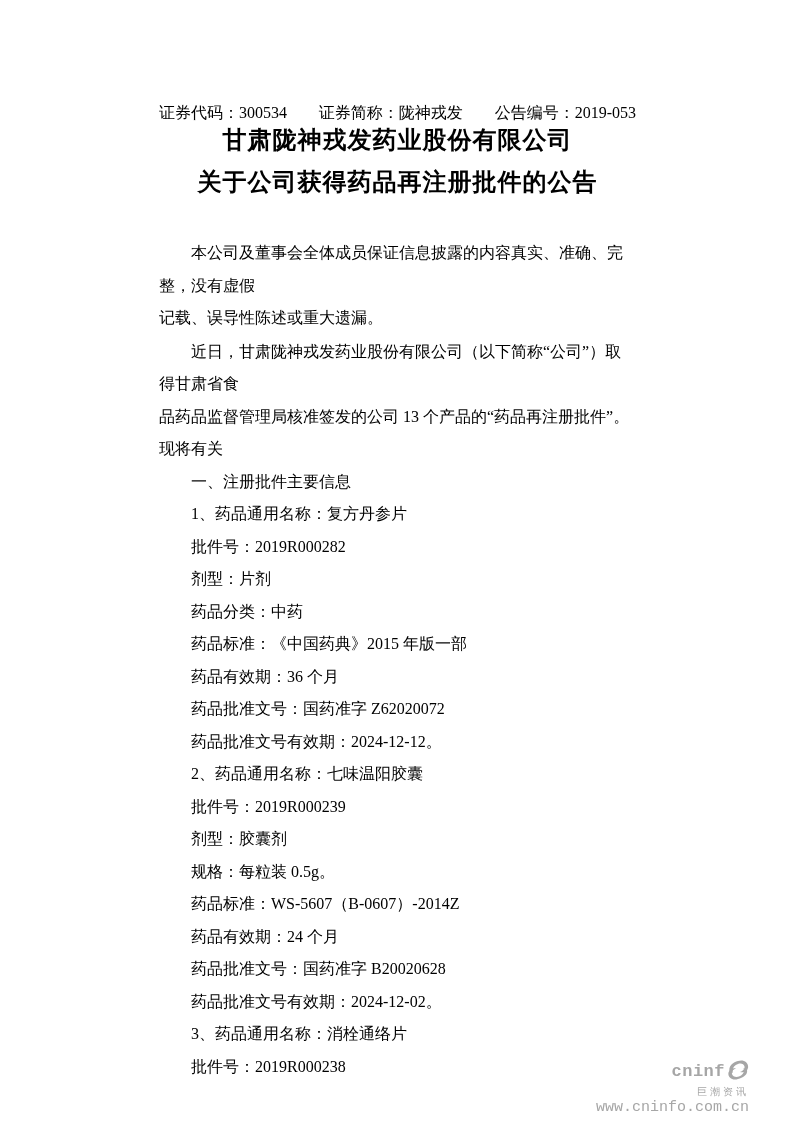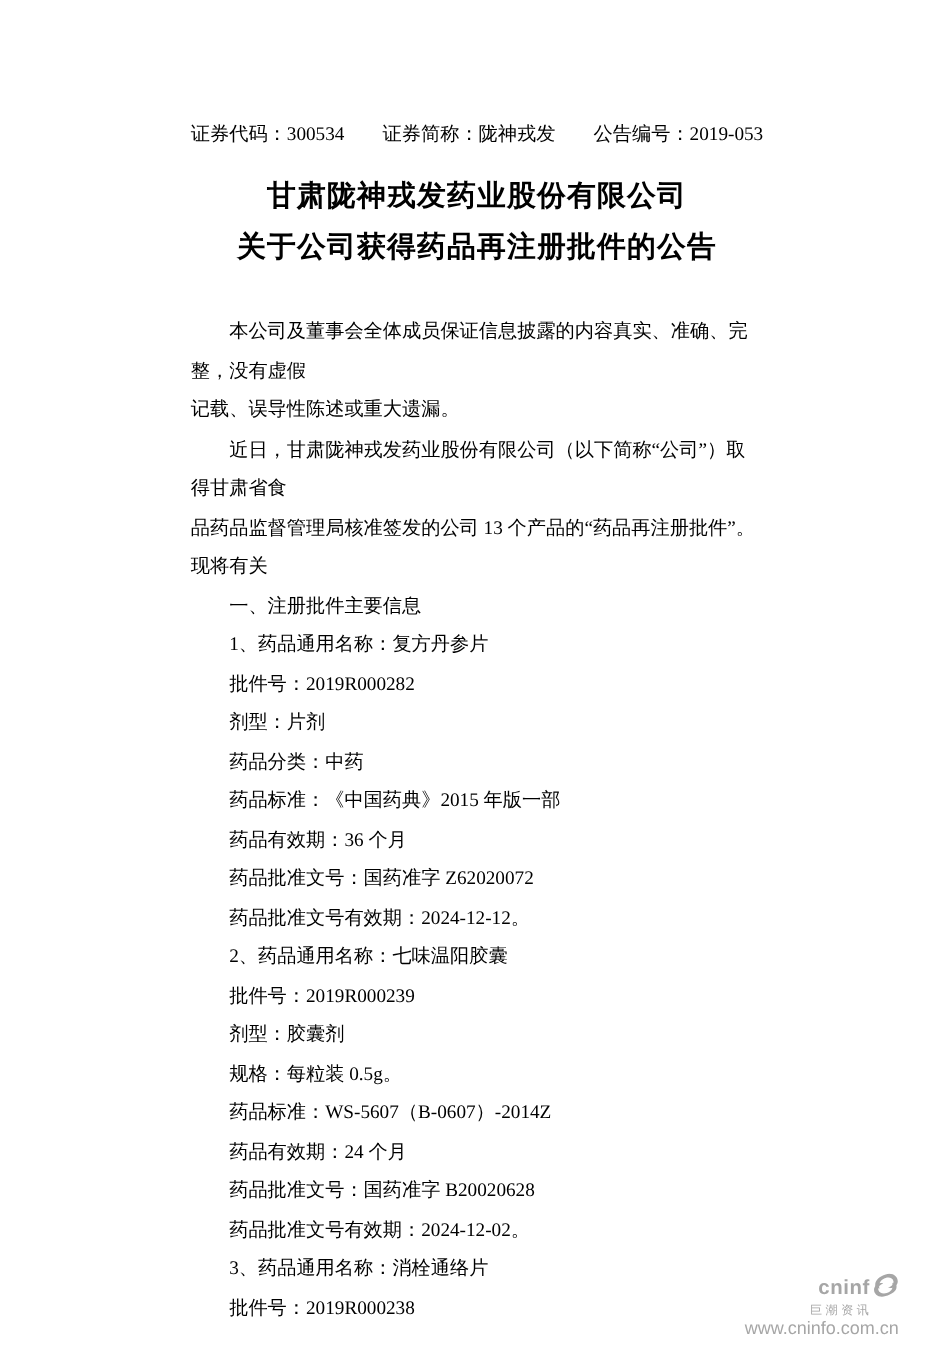--- a/index.html
+++ b/index.html
@@ -28,57 +28,56 @@
     white-space: nowrap;
   }
   .doc-title {
     margin: 0;
     text-align: center;
     font-size: 24px;
     font-weight: bold;
     line-height: 34px;
     letter-spacing: 1px;
   }
-  .doc-title.first { margin-top: 24px; }
+  .doc-title.first { }
   .doc-title.second { margin-top: 8px; }
   .line {
     margin: 0;
     font-size: 16px;
     line-height: 32.5px;
   }
   .indent { text-indent: 2em; }
   .bold { font-weight: normal; }
   .decl-first { margin-top: 38px; }
   .intro-first { margin-top: 1px; }
   .watermark {
     position: absolute;
     right: 5px;
     bottom: 6px;
     text-align: right;
     color: #a6a6a6;
-    font-family: Liberation Sans, sans-serif;
+    font-family: Liberation Mono, monospace;
     line-height: 1.1;
   }
   .wm-top {
     display: flex;
     align-items: center;
     justify-content: flex-end;
     gap: 2px;
   }
   .wm-logo-text {
     font-size: 17px;
     font-weight: bold;
     letter-spacing: 0.5px;
   }
   .wm-swirl { display: inline-block; }
   .wm-cn {
     font-size: 10px;
     letter-spacing: 3px;
     margin-top: 1px;
-    margin-right: 22px;
   }
   .wm-url {
     font-size: 15px;
     margin-top: 2px;
   }
 </style>
 </head>
 <body>
 
 <div class="page">

